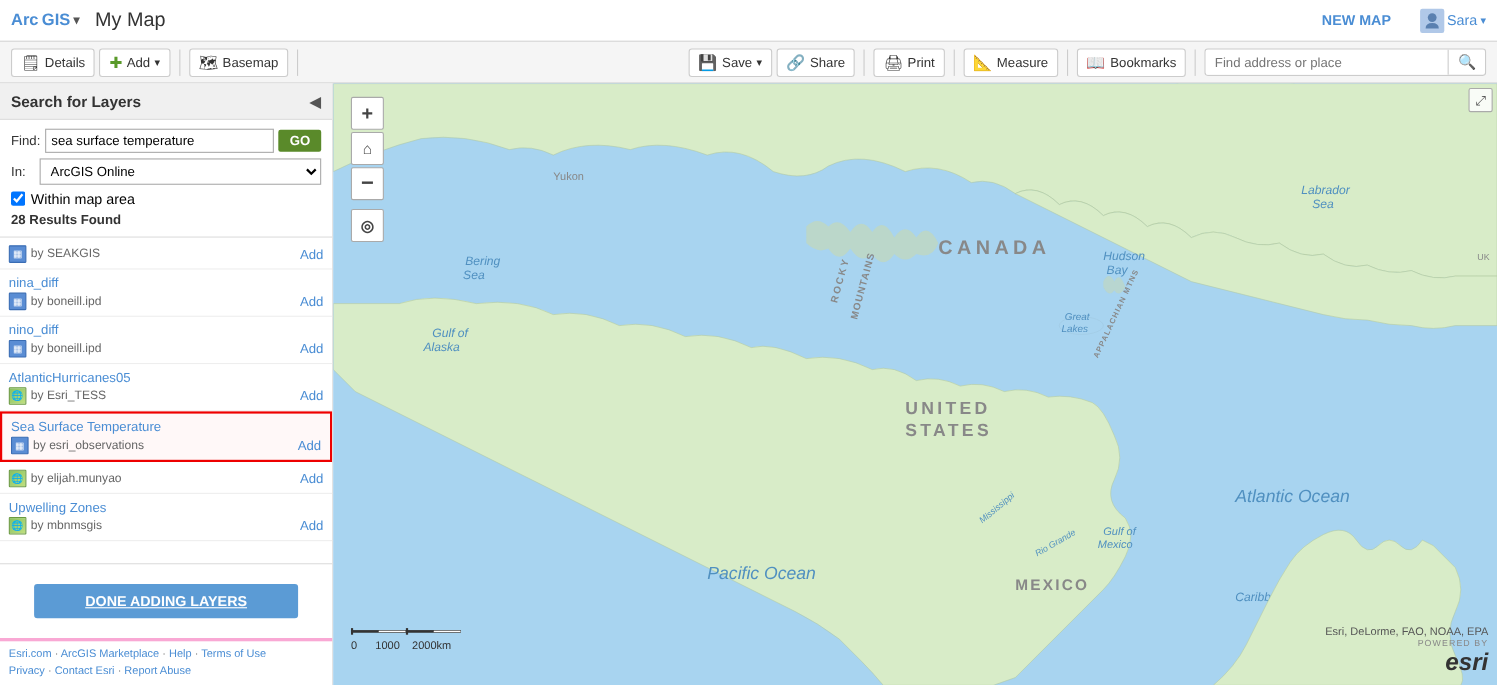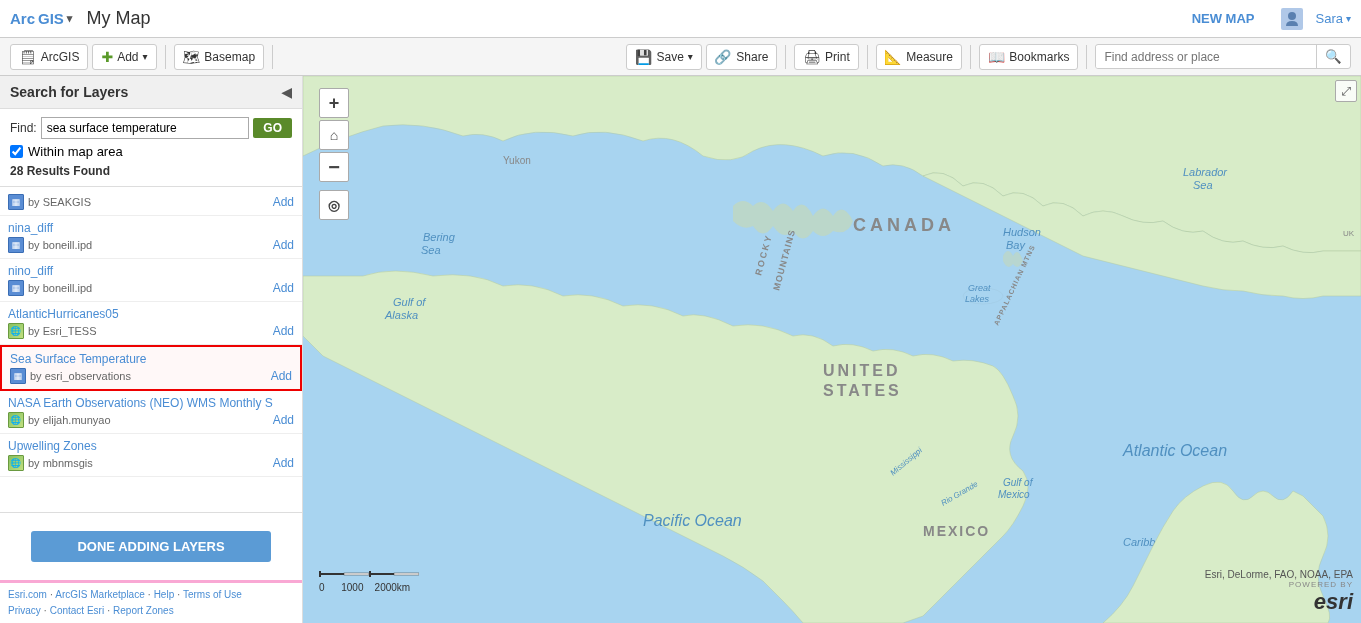--- a/index.html
+++ b/index.html
@@ -275,20 +275,21 @@
       display: block;
       background: #5b9bd5;
       color: #fff;
       border: none;
       padding: 8px 46px;
       font-size: 13px;
       font-weight: bold;
       cursor: pointer;
       border-radius: 3px;
       text-transform: uppercase;
+      text-decoration: underline;
     }
 
     
     #panel-footer {
       padding: 4px 8px;
       font-size: 10px;
       color: #666;
       border-top: 3px solid #f9a8d4;
       line-height: 1.6;
     }
@@ -388,29 +389,29 @@
   </div>
   <span id="page-title-text">My Map</span>
   <button id="new-map-btn">NEW MAP</button>
   <div id="user-menu">
     <div id="user-icon">
       <svg width="16" height="16" viewBox="0 0 16 16">
           <circle cx="8" cy="5" r="4" fill="#5a80b0"></circle>
           <path d="M2 15 Q2 10 8 10 Q14 10 14 15" fill="#5a80b0"></path>
         </svg>
     </div>
-    <span style="color:#4a8dd4;margin-left:10px;">Sara</span>
+    <span style="color:#4a8dd4;">Sara</span>
     <span style="color:#4a8dd4; font-size:10px;">▾</span>
   </div>
 </div>
 
 <div id="toolbar">
   <button class="toolbar-btn">
     <span class="toolbar-icon">🗒</span>
-    <span>ArcGIS</span>
+    <span>Details</span>
   </button>
   <button class="toolbar-btn">
     <span class="toolbar-icon" style="color:#5a9a2a;">✚</span>
     <span>Add</span>
     <span style="font-size:10px;">▾</span>
   </button>
   <div class="toolbar-separator"></div>
   <button class="toolbar-btn">
     <span class="toolbar-icon">🗺</span>
     <span>Basemap</span>
@@ -457,20 +458,28 @@
       <span id="panel-title">Search for Layers</span>
       <button id="panel-collapse-btn">◀</button>
     </div>
 
     <div id="search-form">
       <div class="form-row">
         <span class="form-label">Find:</span>
         <input class="form-input" type="text" value="sea surface temperature" style="">
         <button class="go-btn">GO</button>
       </div>
+      <div class="form-row">
+        <span class="form-label">In:</span>
+        <select class="form-select">
+          <option>ArcGIS Online</option>
+          <option>My Organization</option>
+          <option>My Content</option>
+        </select>
+      </div>
       <div class="checkbox-row">
         <input type="checkbox" checked="" style="">
         <span>Within map area</span>
       </div>
       <div>
         <span class="results-found">28 Results Found</span>
       </div>
     </div>
 
     <div id="results-list">
@@ -531,23 +540,20 @@
         <div class="result-item-bottom">
           <div class="result-item-meta">
             <span class="layer-icon" title="grid layer">▦</span>
             <span class="result-item-author">by esri_observations</span>
           </div>
           <a class="add-link">Add</a>
         </div>
       </div>
 
       <div class="result-item">
-        <div class="result-item-top">
-          <a class="result-item-name">NASA Earth Observations (NEO) WMS Monthly S</a>
-        </div>
         <div class="result-item-bottom">
           <div class="result-item-meta">
             <span class="layer-icon layer-icon-globe" title="globe layer" style="background: linear-gradient(135deg,#88c060,#c0e080); border-color:#6a9a40;">🌐</span>
             <span class="result-item-author">by elijah.munyao</span>
           </div>
           <a class="add-link">Add</a>
         </div>
       </div>
 
       <div class="result-item">
@@ -570,21 +576,21 @@
     </div>
 
     <div id="panel-footer">
       <span>
         <a>Esri.com</a> ·
         <a>ArcGIS Marketplace</a> ·
         <a>Help</a> ·
         <a>Terms of Use</a><br>
         <a>Privacy</a> ·
         <a>Contact Esri</a> ·
-        <a>Report Zones</a>
+        <a>Report Abuse</a>
       </span>
     </div>
   </div>
 
   <div id="map-area">
     
     <svg id="map-svg" viewBox="0 0 1058 547" preserveAspectRatio="xMidYMid slice" xmlns="http://www.w3.org/2000/svg">
 
       <rect width="1058" height="547" fill="#a8d4f0"></rect>
 

